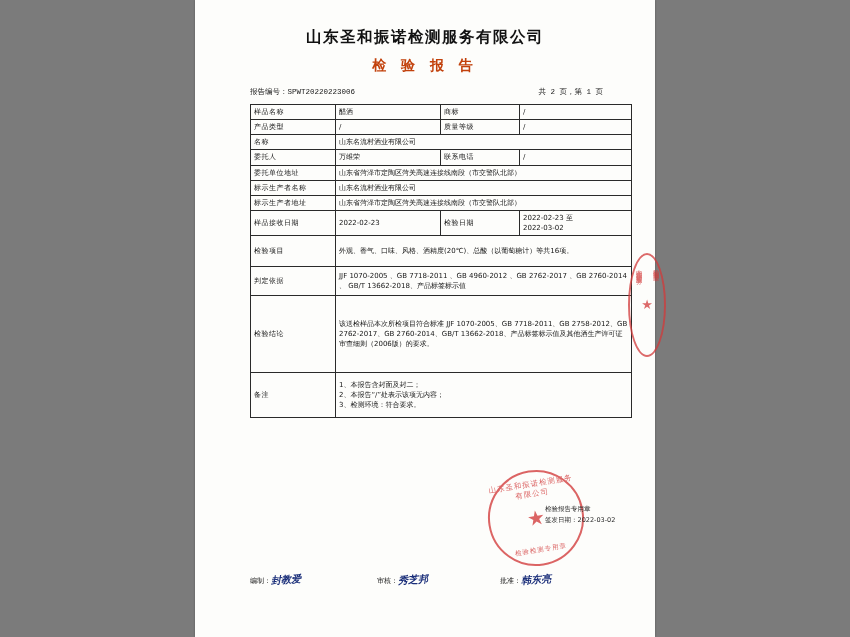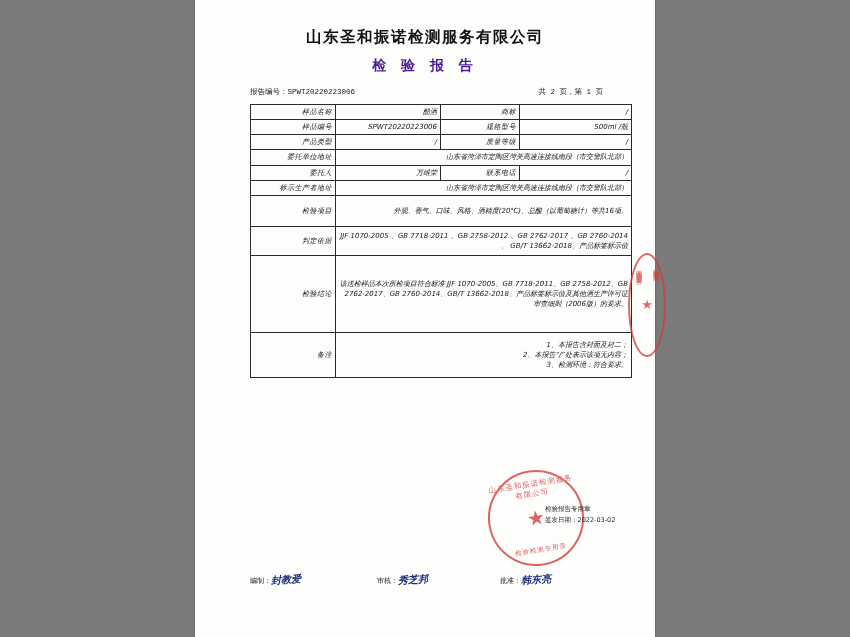--- a/index.html
+++ b/index.html
@@ -36,21 +36,21 @@
     font-size: 15.5px;
     font-weight: bold;
     letter-spacing: 1.5px;
     color: #111;
     font-family: "DejaVu Sans", sans-serif;
   }
   .doc-subtitle {
     font-size: 14px;
     font-weight: bold;
     letter-spacing: 5px;
-    color: #4c1d95;
+    color: #c2410c;
     margin-top: 9px;
     font-family: "DejaVu Sans", sans-serif;
   }
   .meta-row {
     position: relative;
     margin-top: 12px;
     height: 14px;
     font-size: 7.5px;
     color: #1a1a1a;
     font-family: Liberation Mono, monospace;
@@ -73,25 +73,24 @@
     top: 104px;
     width: 353px;
     border-collapse: collapse;
     table-layout: fixed;
   }
   table.report td {
     border: 0.8px solid #2a2a2a;
     font-size: 7px;
     color: #151515;
     padding: 2px 3px;
-    text-align: right;
+    text-align: left;
     vertical-align: middle;
     line-height: 1.45;
     font-family: "DejaVu Sans", sans-serif;
-    font-style: italic;
   }
   td.lbl {
     width: 78px;
     letter-spacing: 0.5px;
   }
   td.lbl2 {
     width: 72px;
     letter-spacing: 0.5px;
   }
   td.val {
@@ -236,56 +235,65 @@
 
     <table class="report">
       <tbody>
         <tr>
           <td class="lbl">样品名称</td>
           <td class="val">醋酒</td>
           <td class="lbl2">商标</td>
           <td class="val2">/</td>
         </tr>
         <tr>
-          <td class="lbl">样品编号</td>
-          <td class="val">SPWT20220223006</td>
-          <td class="lbl2">规格型号</td>
-          <td class="val2">500ml /瓶</td>
-        </tr>
-        <tr>
           <td class="lbl">产品类型</td>
           <td class="val">/</td>
           <td class="lbl2">质量等级</td>
           <td class="val2">/</td>
         </tr>
 
         <tr>
-          <td class="lbl">委托单位地址</td>
-          <td colspan="3" class="small">山东省菏泽市定陶区菏关高速连接线南段（市交警队北部）</td>
+          <td class="lbl">名称</td>
+          <td colspan="3">山东名流村酒业有限公司</td>
         </tr>
         <tr>
           <td class="lbl">委托人</td>
           <td class="val">万维荣</td>
           <td class="lbl2">联系电话</td>
           <td class="val2">/</td>
         </tr>
         <tr>
+          <td class="lbl">委托单位地址</td>
+          <td colspan="3" class="small">山东省菏泽市定陶区菏关高速连接线南段（市交警队北部）</td>
+        </tr>
+        <tr>
+          <td class="lbl small">标示生产者名称</td>
+          <td colspan="3">山东名流村酒业有限公司</td>
+        </tr>
+        <tr>
           <td class="lbl small">标示生产者地址</td>
           <td colspan="3" class="small">山东省菏泽市定陶区菏关高速连接线南段（市交警队北部）</td>
         </tr>
 
+        <tr>
+          <td class="lbl small">样品接收日期</td>
+          <td class="val">2022-02-23</td>
+          <td class="lbl2">检验日期</td>
+          <td class="val2 small" style="white-space: pre-line;">2022-02-23 至
+2022-03-02</td>
+        </tr>
 
         <tr>
           <td class="lbl">检验项目</td>
           <td colspan="3" class="left small" style="height:26px;">外观、香气、口味、风格、酒精度(20℃)、总酸（以葡萄糖计）等共16项。</td>
         </tr>
 
         <tr>
           <td class="lbl">判定依据</td>
-          <td colspan="3" class="left tiny" style="height:24px;">JJF 1070-2005 、GB 7718-2011 、GB 2758-2012 、GB 2762-2017 、GB 2760-2014 、 GB/T 13662-2018、产品标签标示值</td>
+          <td colspan="3" class="left tiny" style="height:24px;">JJF 1070-2005 、GB 7718-2011 、GB 4960-2012 、GB 2762-2017 、GB 2760-2014 、 GB/T 13662-2018、产品标签标示值</td>
         </tr>
 
         <tr>
           <td class="lbl">检验结论</td>
           <td colspan="3" class="left tiny" style="height:72px;">该送检样品本次所检项目符合标准 JJF 1070-2005、GB 7718-2011、GB 2758-2012、GB 2762-2017、GB 2760-2014、GB/T 13662-2018、产品标签标示值及其他酒生产许可证审查细则（2006版）的要求。</td>
         </tr>
 
         <tr>
           <td class="lbl">备注</td>
           <td colspan="3" class="left tiny" style="height:40px; white-space: pre-line;">1、本报告含封面及封二；

